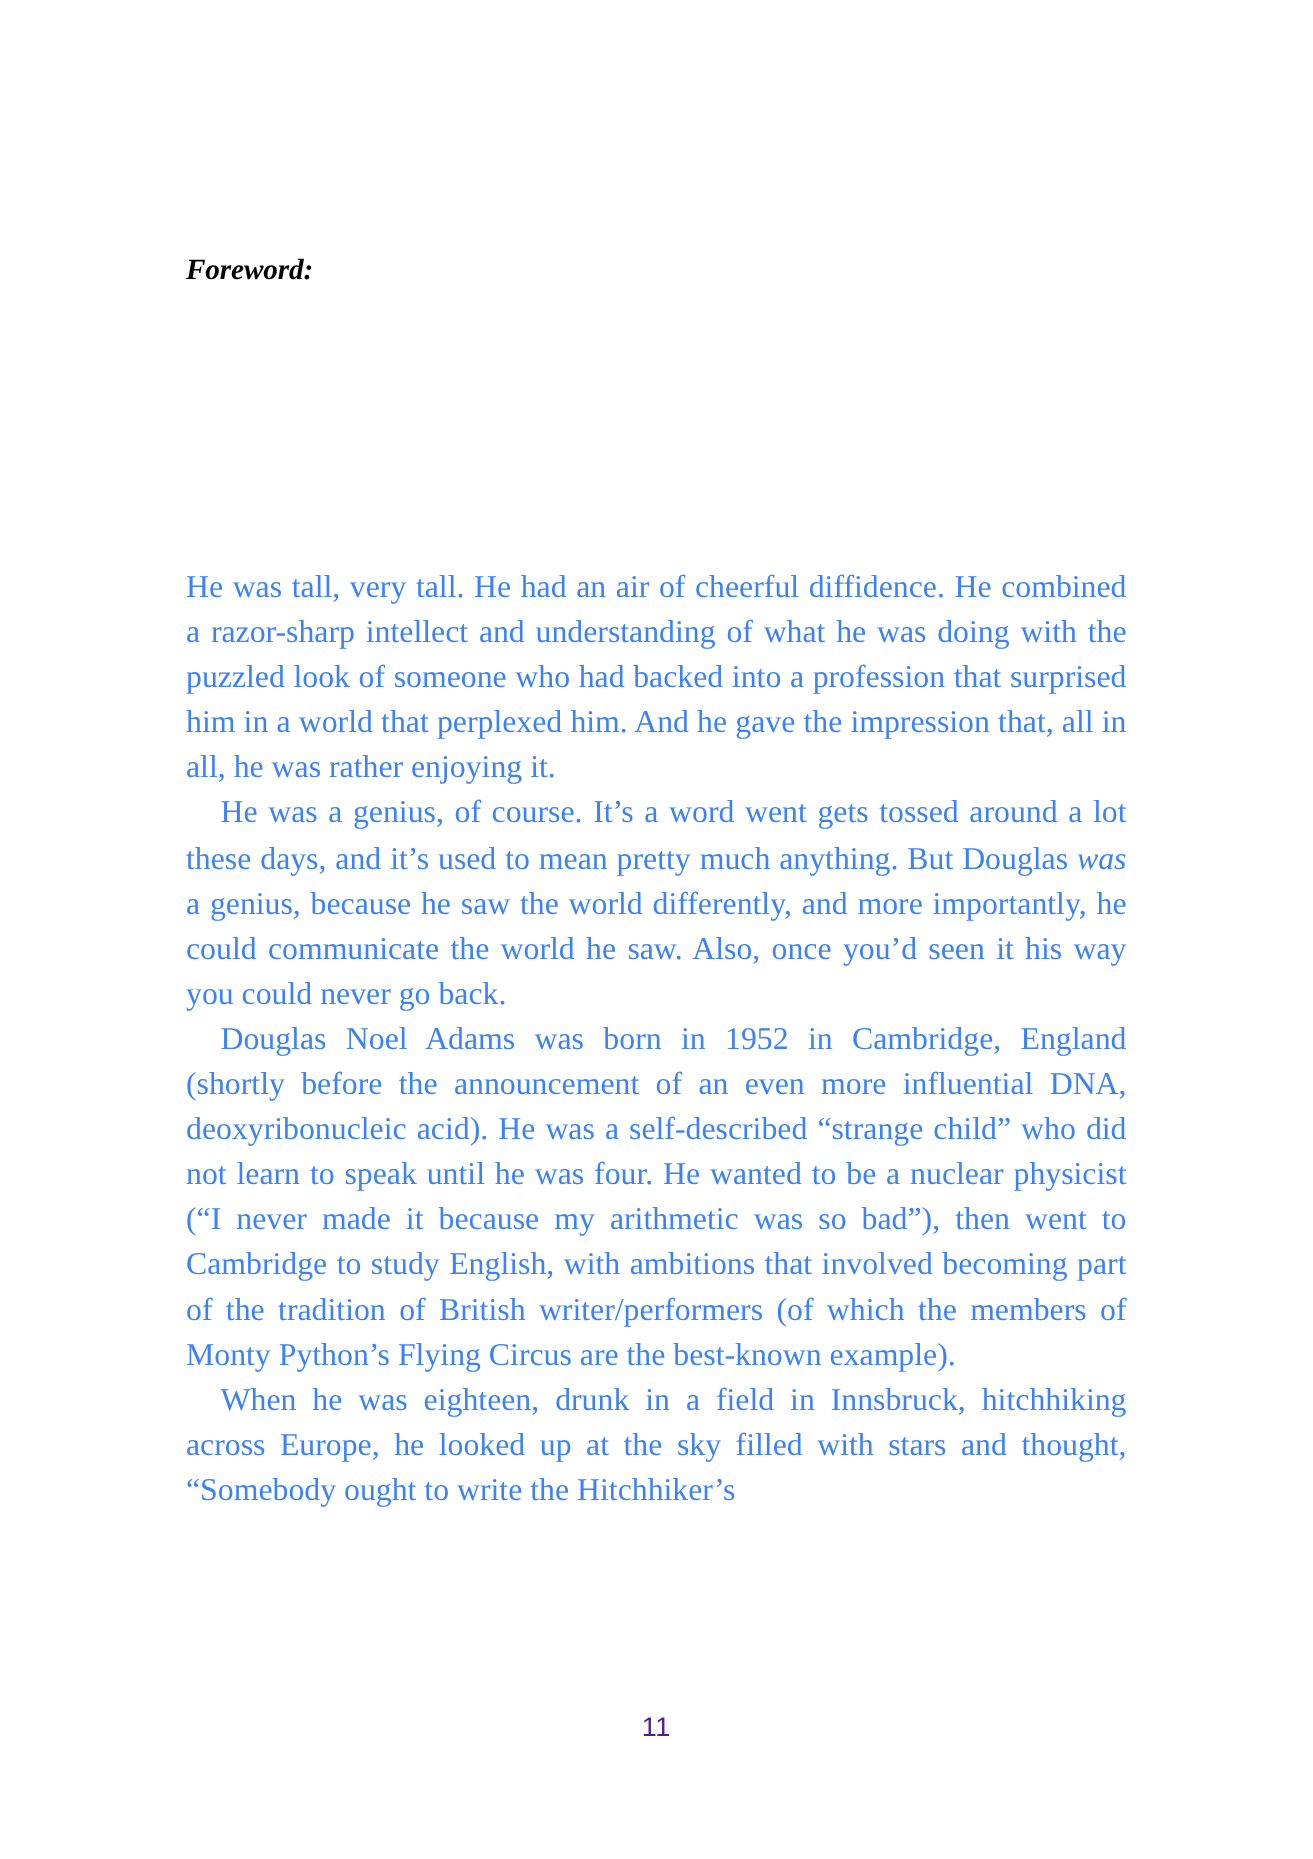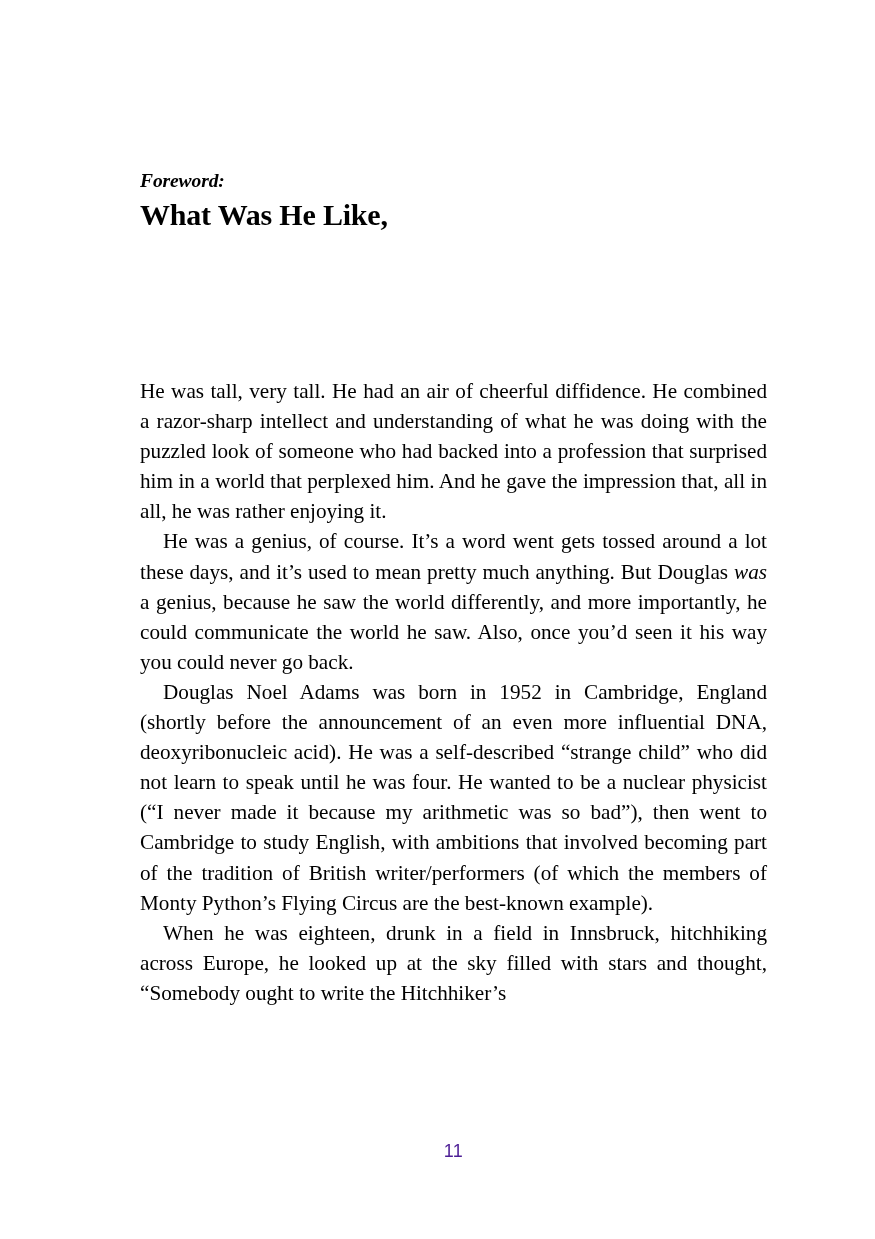--- a/index.html
+++ b/index.html
@@ -11,21 +11,21 @@
     width: 875px;
     height: 1239px;
     position: relative;
     font-family: "Liberation Serif", "DejaVu Serif", serif;
     color: #0b0b0b;
     overflow: hidden;
   }
 
   .page {
     position: absolute;
-    left: 16px;
+    left: 0;
     top: 0;
     width: 715px;
     height: 1239px;
     background: #ffffff;
     padding-left: 28px;
   }
 
   
   .heading-block {
     position: absolute;
@@ -66,21 +66,21 @@
     top: 376px;
     width: 627px;
   }
 
   .body-block p {
     margin: 0;
     font-size: 21.2px;
     line-height: 30.1px;
     text-align: justify;
     text-justify: inter-word;
-    color: #000000;
+    color: #3b82f6;
     -webkit-hyphens: none;
     hyphens: none;
     word-spacing: 0px;
     font-family: Liberation Serif, serif;
   }
 
   .body-block p.indented {
     text-indent: 23px;
   }
 
@@ -103,21 +103,20 @@
   }
 </style>
 </head>
 <body>
 
 <div class="page">
 
   <div class="heading-block">
     <div class="foreword-label">Foreword:</div>
     <h1 class="chapter-title">
-      <span class="title-line">What Was He Like,</span>
     </h1>
   </div>
 
   <div class="body-block" id="body-block">
       <p><span>He was tall, very tall. He had an air of cheerful diffidence. He combined a razor-sharp intellect and understanding of what he was doing with the puzzled look of someone who had backed into a profession that surprised him in a world that perplexed him. And he gave the impression that, all in all, he was rather enjoying it.</span></p>
       <p class="indented"><span>He was a genius, of course. It’s a word went gets tossed around a lot these days, and it’s used to mean pretty much anything. But Douglas </span><em>was</em><span> a genius, because he saw the world differently, and more importantly, he could communicate the world he saw. Also, once you’d seen it his way you could never go back.</span></p>
       <p class="indented"><span>Douglas Noel Adams was born in 1952 in Cambridge, England (shortly before the announcement of an even more influential DNA, deoxyribonucleic acid). He was a self-described “strange child” who did not learn to speak until he was four. He wanted to be a nuclear physicist (“I never made it because my arithmetic was so bad”), then went to Cambridge to study English, with ambitions that involved becoming part of the tradition of British writer/performers (of which the members of Monty Python’s Flying Circus are the best-known example).</span></p>
       <p class="indented"><span>When he was eighteen, drunk in a field in Innsbruck, hitchhiking across Europe, he looked up at the sky filled with stars and thought, “Somebody ought to write the Hitchhiker’s</span></p>
     </div>
 

